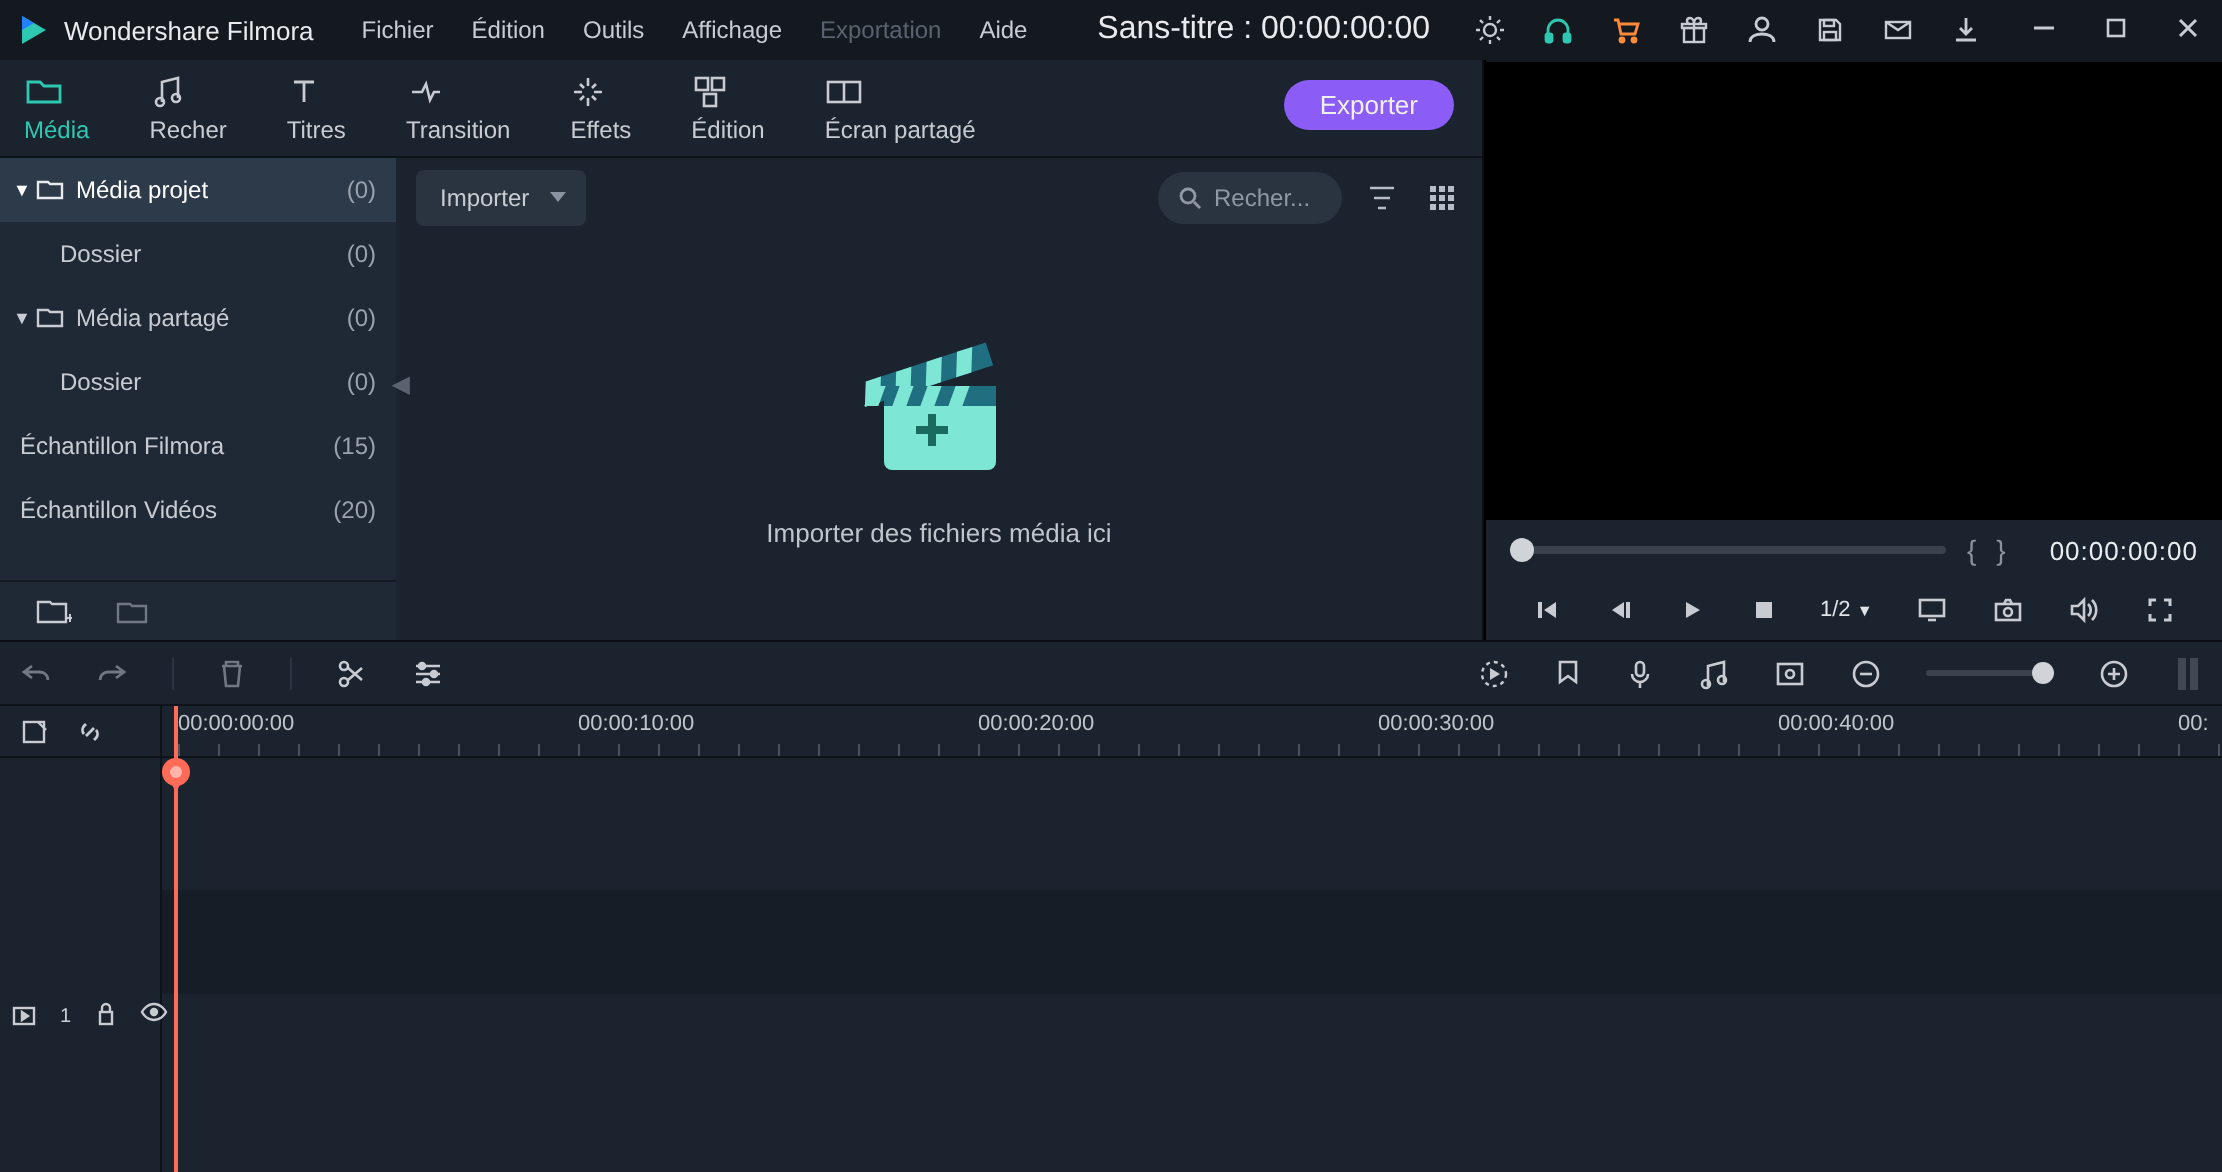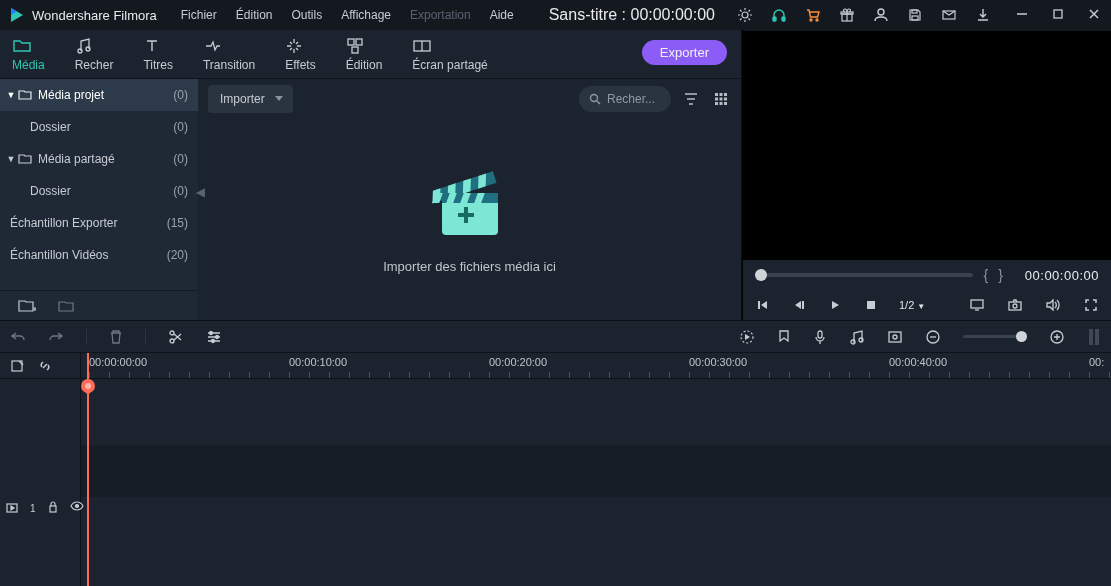--- a/index.html
+++ b/index.html
@@ -45,21 +45,21 @@
 .tb-ico { width:20px; height:20px; display:flex; align-items:center; justify-content:center; color:#b6bdc6; cursor:pointer; }
 .media-empty { flex:1; display:flex; flex-direction:column; align-items:center; justify-content:center; gap:18px; color:#c0c5cc; font-size:13px; }
 
 .preview-panel { flex:1; background:#14191f; display:flex; flex-direction:column; border-left:1px solid #000; }
 .preview-viewport { flex:1; background:#000; margin:1px 0 0 0; }
 .preview-scrub { height:30px; display:flex; align-items:center; padding:0 12px; gap:10px; background:#1b232e; }
 .scrub-track { flex:1; height:4px; background:#3a424d; border-radius:2px; position:relative; }
 .scrub-thumb { position:absolute; left:0; top:-4px; width:12px; height:12px; border-radius:50%; background:#d0d4d8; }
 .brace { color:#8a929c; font-size:14px; }
 .preview-time { color:#e9ecef; font-size:13px; margin-left:12px; letter-spacing:0.5px; }
-.preview-controls { height:30px; display:flex; align-items:center; padding:0 12px; gap:20px; background:#1b232e; justify-content:flex-start; }
+.preview-controls { height:30px; display:flex; align-items:center; padding:0 23px; gap:20px; background:#1b232e; justify-content:flex-start; }
 .preview-controls .pc { width:16px; height:16px; display:flex; align-items:center; justify-content:center; color:#c8ccd2; cursor:pointer; }
 .preview-controls .speed { font-size:11px; color:#e0e3e8; }
 .preview-controls .pc-group { display:flex; gap:22px; align-items:center; margin-left:auto; }
 
 .timeline-area { height:266px; display:flex; flex-direction:column; background:#1b232e; border-top:1px solid #0b0f14; }
 .tl-toolbar { height:32px; display:flex; align-items:center; padding:0 10px; gap:22px; border-bottom:1px solid #0e131a; }
 .tl-toolbar .sep { width:1px; height:16px; background:#2d3642; }
 .tl-toolbar .zoom-slider { width:64px; height:3px; background:#3a424d; border-radius:2px; position:relative; }
 .tl-toolbar .zoom-slider .zthumb { position:absolute; right:0; top:-4px; width:11px; height:11px; border-radius:50%; background:#d0d4d8; }
 .tl-toolbar .spacer { flex:1; }
@@ -270,21 +270,21 @@
               </svg>
             </span>
           <span class="lbl">Média partagé</span>
           <span class="cnt">(0)</span>
         </div>
         <div class="sidebar-item indent">
           <span class="lbl">Dossier</span>
           <span class="cnt">(0)</span>
         </div>
         <div class="sidebar-item" style="padding-left:10px;">
-          <span class="lbl">Échantillon Exporter</span>
+          <span class="lbl">Échantillon Filmora</span>
           <span class="cnt">(15)</span>
         </div>
         <div class="sidebar-item" style="padding-left:10px;">
           <span class="lbl">Échantillon Vidéos</span>
           <span class="cnt">(20)</span>
         </div>
         <div class="collapse-handle">◀</div>
         <div class="sidebar-bottom">
           <span>
               <svg width="18" height="14" viewBox="0 0 18 14" stroke="#c8ccd2" fill="none" stroke-width="1.2">

